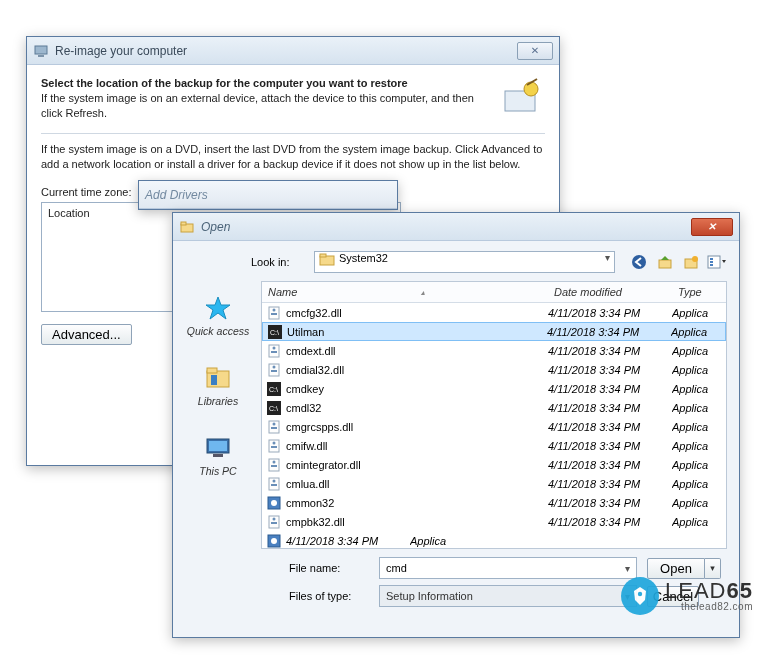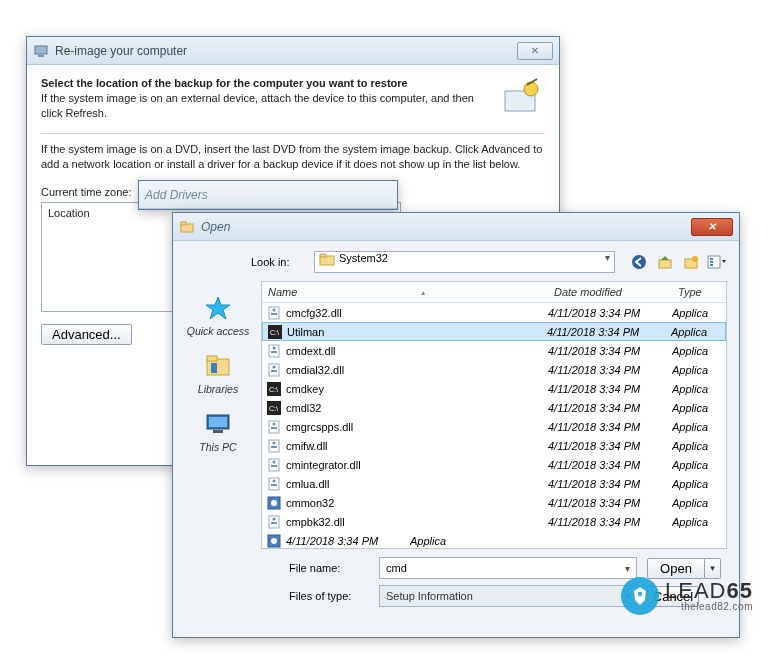--- a/index.html
+++ b/index.html
@@ -37,21 +37,21 @@
 .open-body { padding: 10px 12px 10px 12px; font-size:11px; }
 
 .lookin-row { display:flex; align-items:center; gap:8px; margin-left:66px; }
 .lookin-row .lbl { width:55px; }
 .lookin-select { flex:1; height:22px; border:1px solid #9fb2c6; background:#fff; display:flex; padding:0 4px; gap:4px; }
 .lookin-select .caret { margin-left:auto; font-size:10px; color:#555; }
 .nav-icons { display:flex; gap:6px; margin-left:6px; }
 .nav-icons span { width:20px; height:20px; display:flex;align-items:center;justify-content:center; font-size:13px; cursor:pointer; }
 
 .open-main { display:flex; margin-top:8px; gap:10px; }
-.places { width:66px; display:flex; flex-direction:column; gap:14px; align-items:center; padding-top:12px; }
+.places { width:66px; display:flex; flex-direction:column; gap:26px; align-items:center; padding-top:12px; }
 .place { display:flex; flex-direction:column; align-items:center; gap:2px; font-size:10.5px; color:#333; font-style: italic; cursor:pointer; }
 .place .pic { width:34px; height:30px; display:flex;align-items:center;justify-content:center; }
 
 .filepane { flex:1; border:1px solid #bcc9d8; background:#fff; height:268px; display:flex; flex-direction:column; }
 .filehdr { display:flex; font-size:11px; font-style:italic; color:#333; border-bottom:1px solid #d4dde7; background:#fbfcfe; }
 .filehdr > div { padding:4px 6px; }
 .col-name { flex:1; display:flex; align-items:center; gap:6px;}
 .col-date { width:124px; }
 .col-type { width:54px; }
 .sort-caret { font-size:8px; color:#888; margin:0 auto; }

